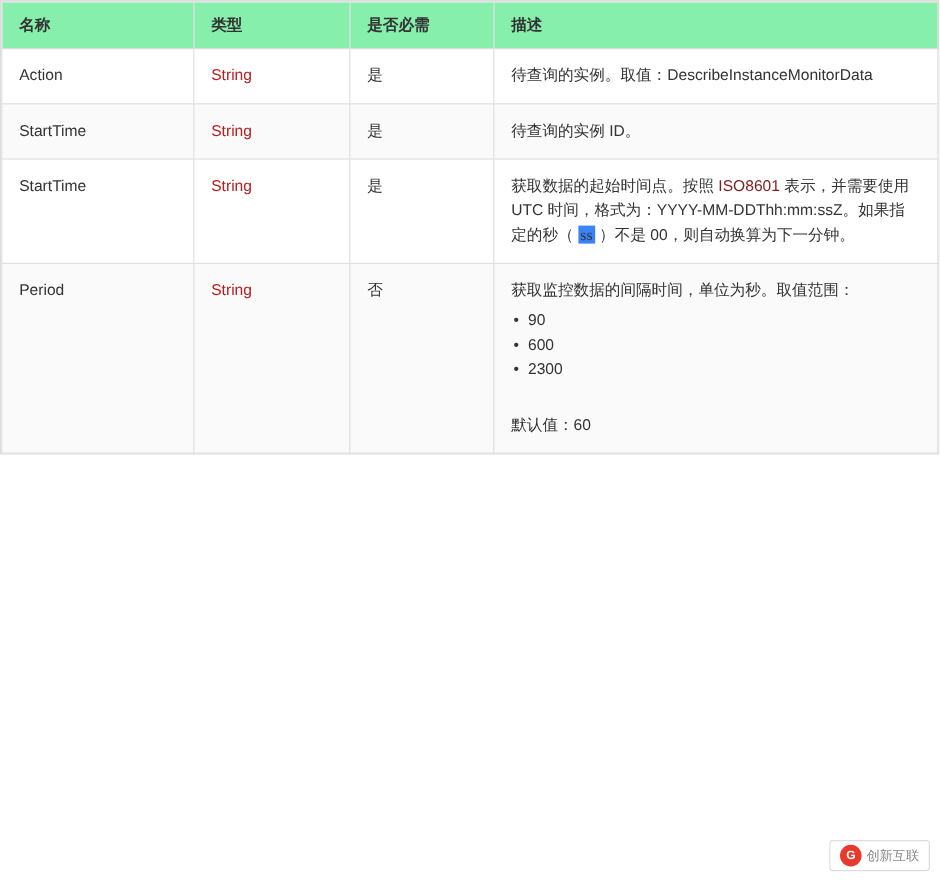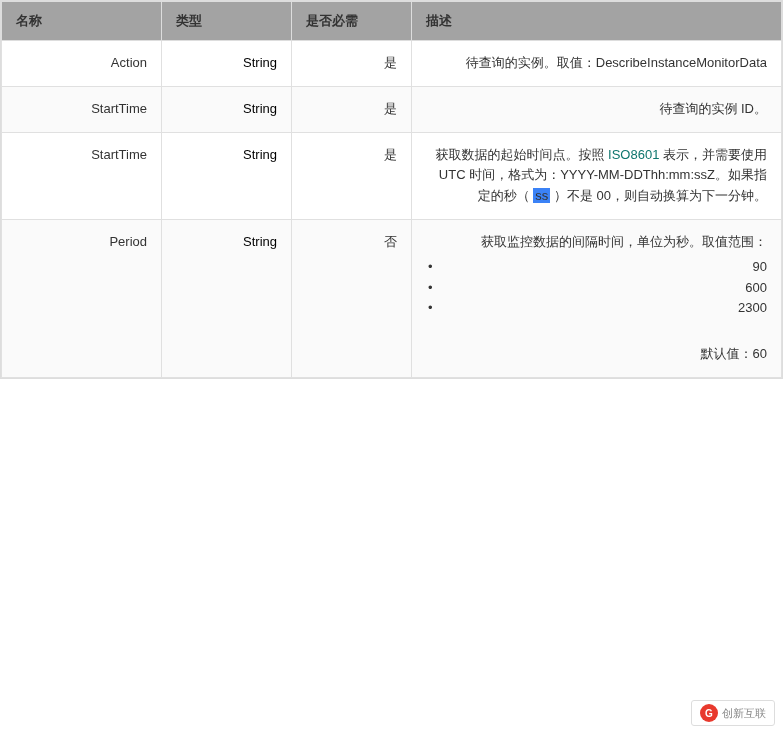--- a/index.html
+++ b/index.html
@@ -16,63 +16,62 @@
     }
     .table-container {
       width: 100%;
       border: 1px solid #ddd;
     }
     table {
       width: 100%;
       border-collapse: collapse;
     }
     thead tr {
-      background-color: #a3a3a3;
+      background-color: #86efac;
     }
     thead th {
       padding: 10px 14px;
       border: 1px solid #ddd;
       font-weight: bold;
       color: #333;
       text-align: left;
     }
     tbody tr {
       background-color: #fff;
-      text-align: right;
     }
     tbody tr:nth-child(even) {
       background-color: #fafafa;
     }
     tbody td {
       padding: 12px 14px;
       border: 1px solid #e0e0e0;
       vertical-align: top;
       line-height: 1.6;
     }
     td.name-col {
       width: 160px;
       color: #333;
     }
     td.type-col {
       width: 130px;
-      color: #000000;
+      color: #b91c1c;
     }
     td.required-col {
       width: 120px;
       color: #333;
     }
     td.desc-col {
       color: #333;
     }
     .link {
-      color: #0f766e;
+      color: #7f1d1d;
       text-decoration: none;
     }
     .code {
-      font-family: Liberation Sans, sans-serif;
+      font-family: Liberation Serif, serif;
       background: #3b82f6;
       padding: 0 2px;
     }
     ul.bullet-list {
       list-style: none;
       padding: 0;
       margin: 4px 0;
     }
     ul.bullet-list li {
       padding-left: 14px;

